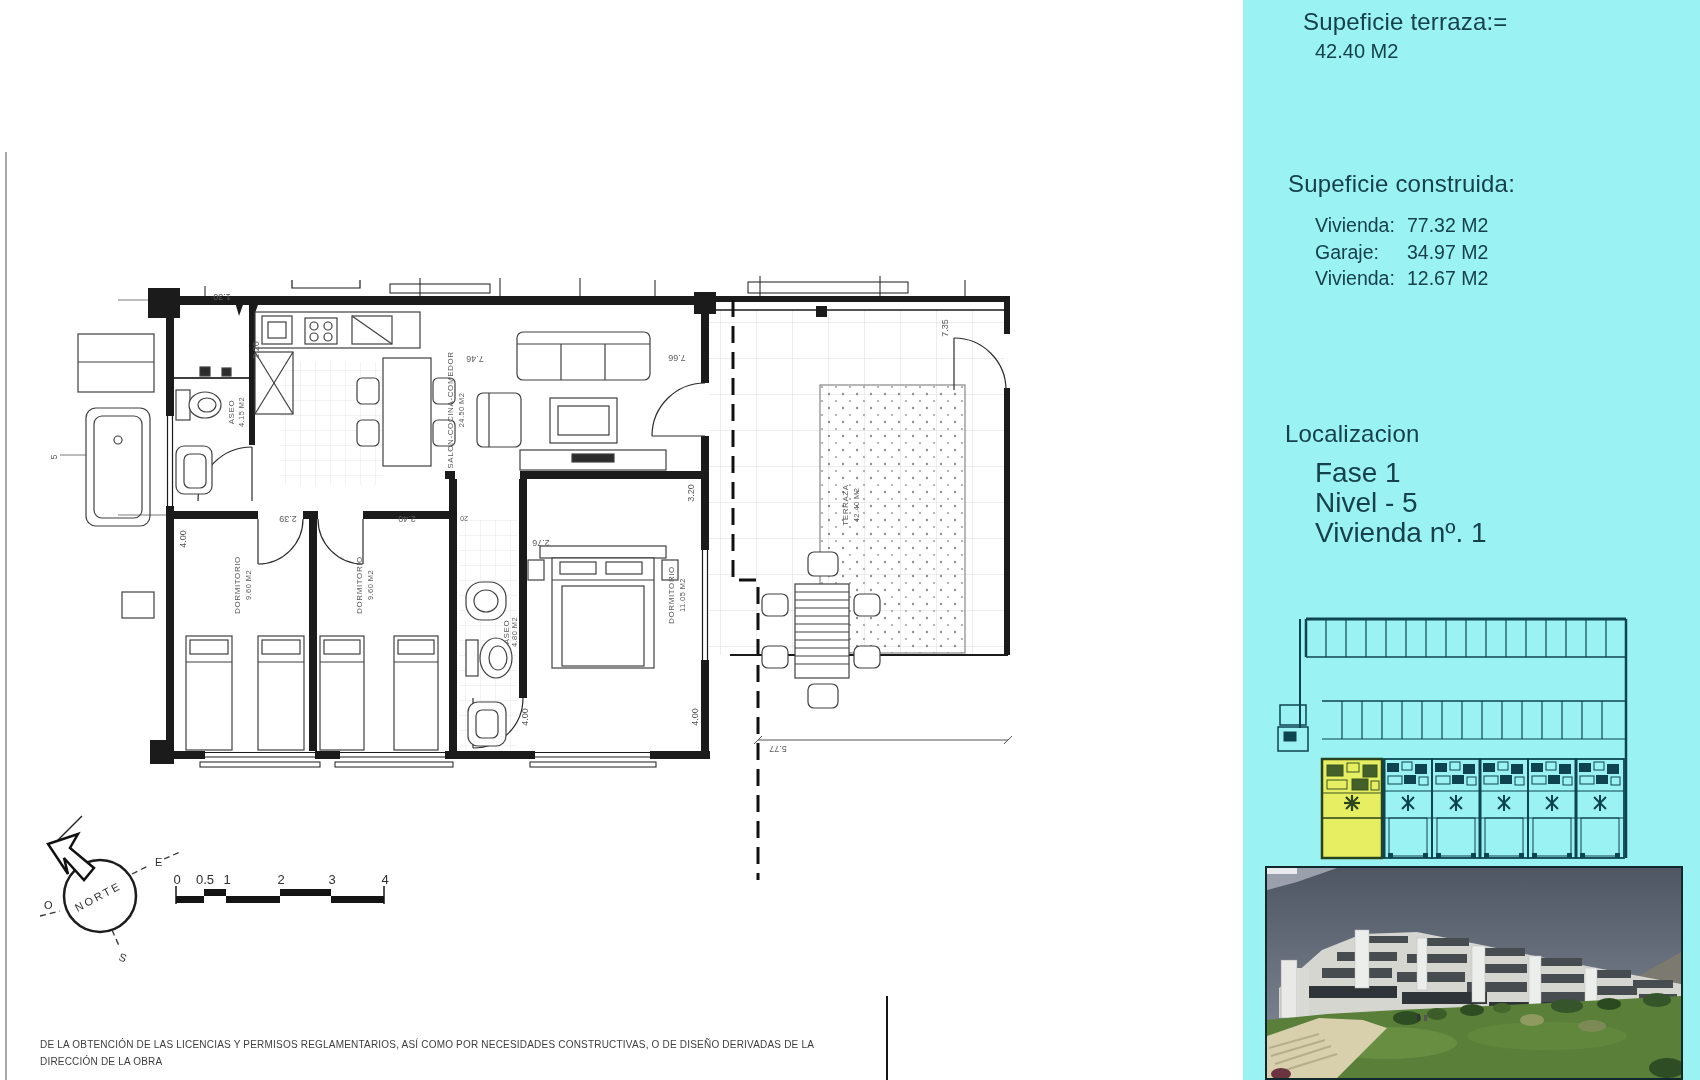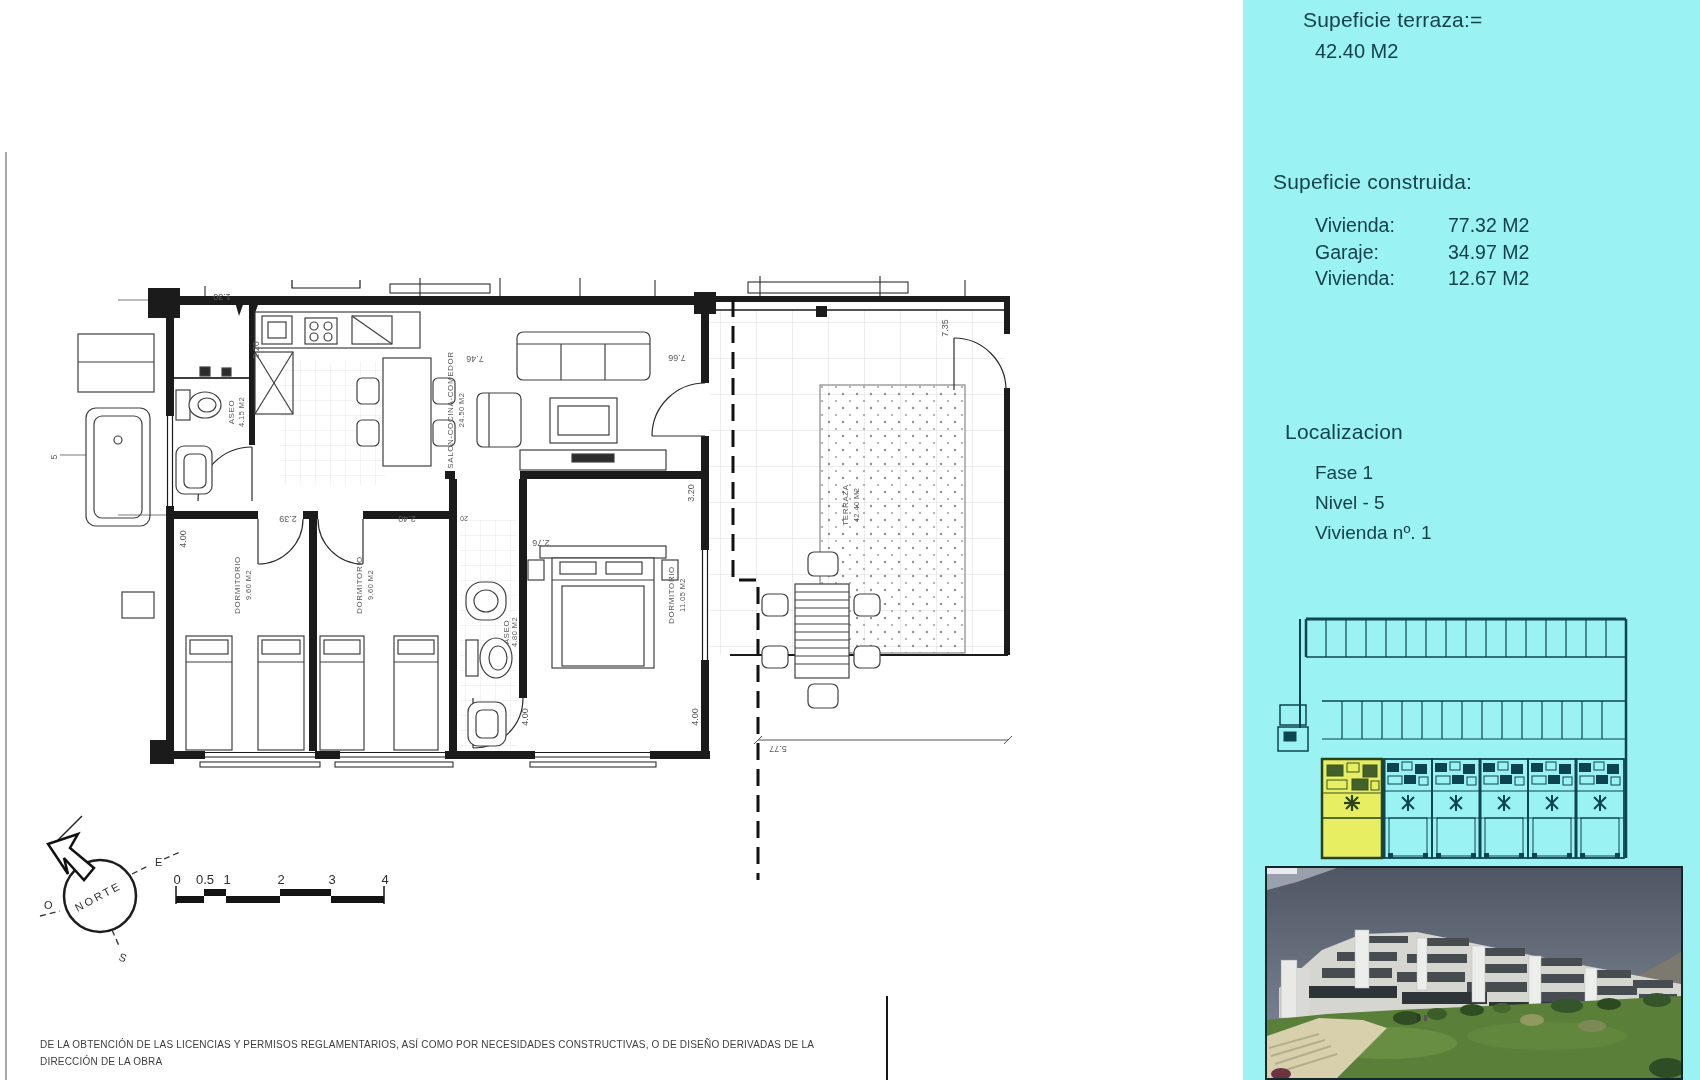--- a/index.html
+++ b/index.html
@@ -8,26 +8,26 @@
   .abs{position:absolute;}
   
   .edge-line{left:5px;top:152px;width:2px;height:928px;background:#a9a9a9;}
   
   .divider-line{left:886px;top:996px;width:2px;height:84px;background:#161616;}
   
   .disclaimer{left:40px;top:1036px;width:780px;font-size:10px;line-height:17px;
               color:#3d3d3d;letter-spacing:.2px;}
   
   .sidebar{left:1243px;top:0;width:457px;height:1080px;background:#9bf2f2;color:#17414a;}
-  .sb-h1{position:absolute;font-size:21px;letter-spacing:.2px;}
+  .sb-h1{position:absolute;font-size:24px;letter-spacing:.2px;}
   .sb-val{position:absolute;font-size:20px;}
   .sb-rows{position:absolute;left:72px;top:212px;font-size:19.5px;line-height:26.5px;}
-  .sb-row{display:flex;gap:41px;}
+  .sb-row{display:flex;}
   .sb-row .lbl{width:92px;}
-  .loc-items{position:absolute;left:72px;top:458px;font-size:19px;line-height:30px;}
+  .loc-items{position:absolute;left:72px;top:458px;font-size:28px;line-height:30px;}
   .photo-frame{position:absolute;left:22px;top:866px;width:418px;height:214px;
                border:2px solid #10282c;box-sizing:border-box;overflow:hidden;background:#5a6170;}
   svg text{font-family:"Liberation Sans", sans-serif;}
   .dim{fill:#5a5a5a;font-size:9px;}
   .room-lbl{fill:#585858;font-size:8px;letter-spacing:.6px;}
   .room-area{fill:#585858;font-size:7.5px;letter-spacing:.4px;}
 </style>
 </head>
 <body>
 
@@ -335,21 +335,21 @@
   <div class="abs disclaimer">
     <div>DE LA OBTENCIÓN DE LAS LICENCIAS Y PERMISOS REGLAMENTARIOS, ASÍ COMO POR NECESIDADES CONSTRUCTIVAS, O DE DISEÑO DERIVADAS DE LA DIRECCIÓN DE LA OBRA</div>
   </div>
 
   <div class="abs divider-line"></div>
 
   <div class="abs sidebar">
     <div class="sb-h1" style="left:60px;top:8px">Supeficie terraza:=</div>
     <div class="sb-val" style="left:72px;top:40px">42.40 M2</div>
 
-    <div class="sb-h1" style="left:30px;top:170px">Supeficie construida:</div>
+    <div class="sb-h1" style="left:45px;top:170px">Supeficie construida:</div>
     <div class="sb-rows">
       <div class="sb-row">
         <span class="lbl">Vivienda:</span>
         <span>77.32 M2</span>
       </div>
       <div class="sb-row">
         <span class="lbl">Garaje:</span>
         <span>34.97 M2</span>
       </div>
       <div class="sb-row">

